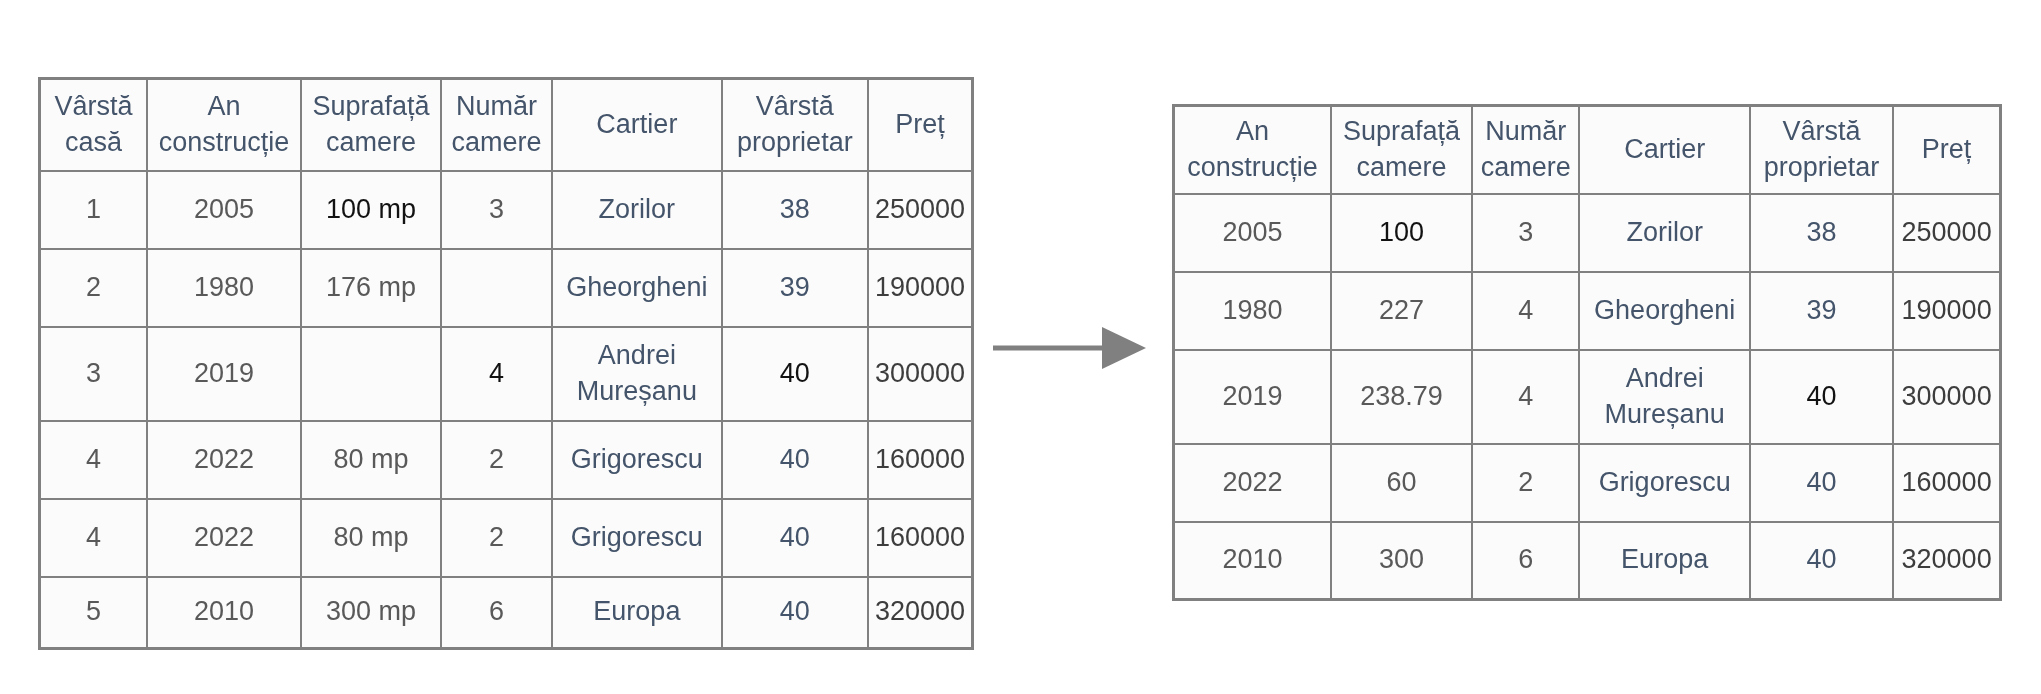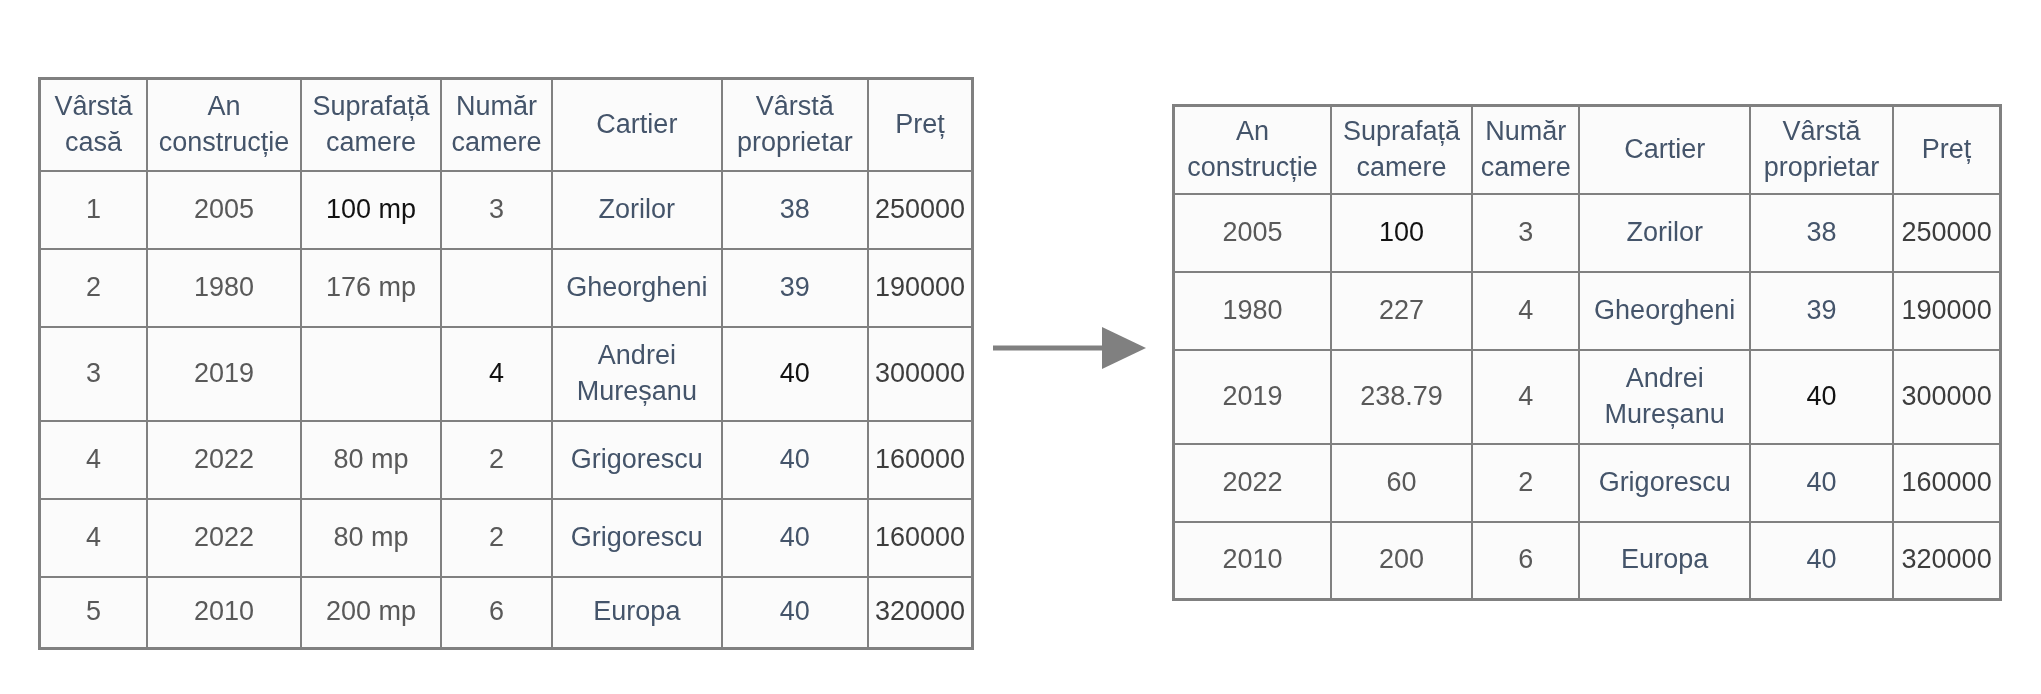--- a/index.html
+++ b/index.html
@@ -116,21 +116,21 @@
           <td class="num">2022</td>
           <td class="num">80 mp</td>
           <td class="num">2</td>
           <td class="name">Grigorescu</td>
           <td class="name">40</td>
           <td class="price">160000</td>
         </tr>
         <tr>
           <td class="num">5</td>
           <td class="num">2010</td>
-          <td class="num">200 mp</td>
+          <td class="num">300 mp</td>
           <td class="num">6</td>
           <td class="name">Europa</td>
           <td class="name">40</td>
           <td class="price">320000</td>
         </tr>
       </tbody>
   </table>
 
   <svg class="arrow" viewBox="0 0 160 60" xmlns="http://www.w3.org/2000/svg">
     <line x1="3" y1="30" x2="114" y2="30" stroke="#808080" stroke-width="5"></line>
@@ -184,21 +184,21 @@
         <tr>
           <td class="num">2022</td>
           <td class="num">60</td>
           <td class="num">2</td>
           <td class="name">Grigorescu</td>
           <td class="name">40</td>
           <td class="price">160000</td>
         </tr>
         <tr>
           <td class="num">2010</td>
-          <td class="num">200</td>
+          <td class="num">300</td>
           <td class="num">6</td>
           <td class="name">Europa</td>
           <td class="name">40</td>
           <td class="price">320000</td>
         </tr>
       </tbody>
   </table>
 
 </div>
 

